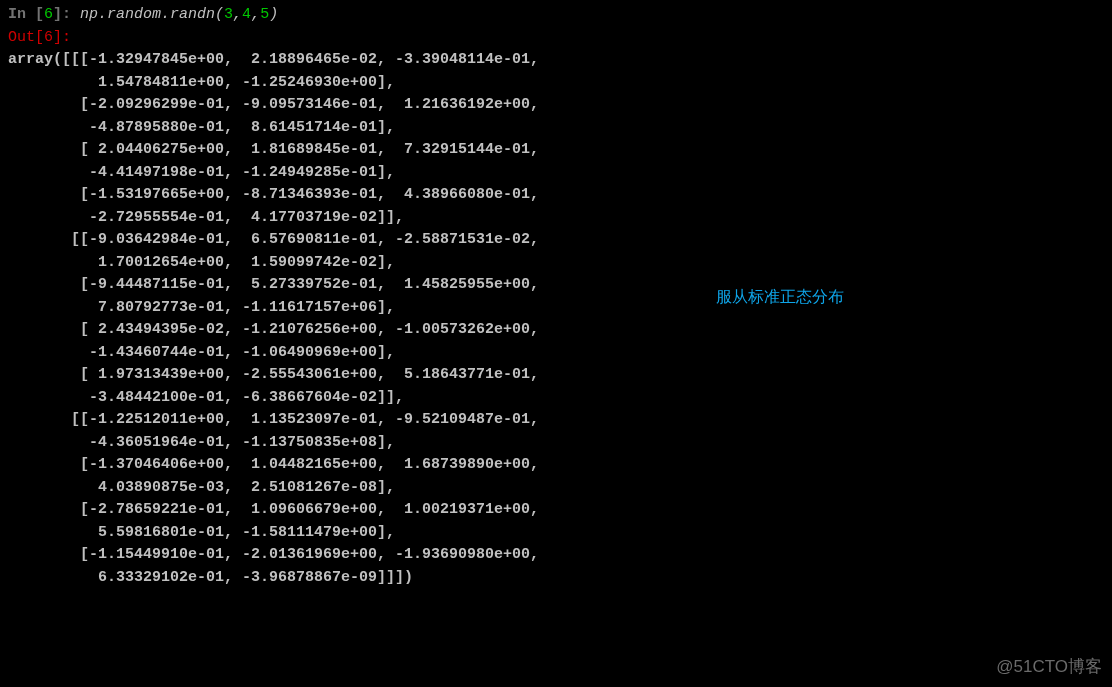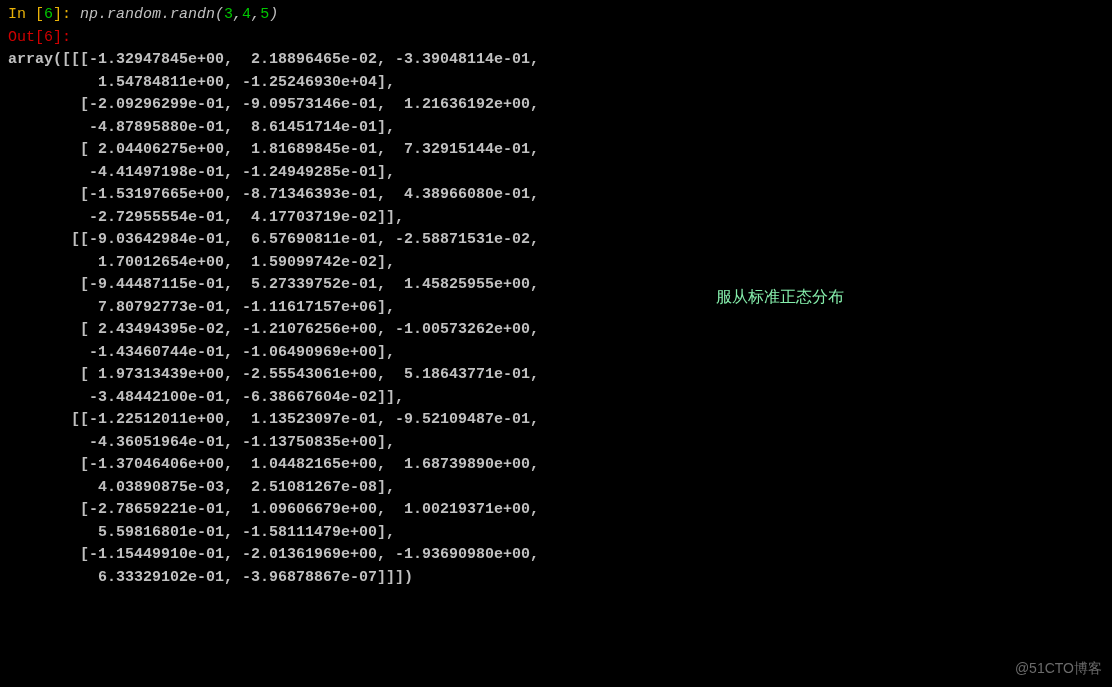--- a/index.html
+++ b/index.html
@@ -17,21 +17,22 @@
       height: 687px;
       overflow: hidden;
       position: relative;
       padding: 4px 8px;
     }
     .line {
       white-space: pre;
       font-family: inherit;
     }
     .in-prompt {
-      color: #eab308;
+      color: #737373;
+      font-weight: bold;
     }
     .in-bracket-num {
       color: #00c800;
     }
     .out-prompt {
       color: #d00000;
       text-align: center;
     }
     .cmd-text {
       color: #c0c0c0;
@@ -39,62 +40,62 @@
     }
     .cmd-num {
       color: #00c800;
     }
     .output-text {
       color: #c0c0c0;
       font-weight: bold;
     }
     .annotation {
       position: absolute;
-      color: #86efac;
+      color: #0ea5e9;
       font-size: 16px;
       font-family: 'Microsoft YaHei', 'SimHei', sans-serif;
     }
     .watermark {
       position: absolute;
       bottom: 8px;
       right: 10px;
       color: #6b6b6b;
-      font-size: 14px;
+      font-size: 17px;
       font-family: 'Microsoft YaHei', sans-serif;
     }
   </style>
 </head>
 <body>
 
 <div class="line"><span class="in-prompt">In [</span><span class="in-bracket-num">6</span><span class="in-prompt">]: </span><span class="cmd-text">np.random.randn(</span><span class="cmd-num">3</span><span class="cmd-text">,</span><span class="cmd-num">4</span><span class="cmd-text">,</span><span class="cmd-num">5</span><span class="cmd-text">)</span></div>
 
 <div class="line"><span class="out-prompt">Out[</span><span class="out-prompt">6</span><span class="out-prompt">]:</span></div>
 
 <div class="line output-text">array([[[-1.32947845e+00,  2.18896465e-02, -3.39048114e-01,</div>
-<div class="line output-text">          1.54784811e+00, -1.25246930e+04],</div>
+<div class="line output-text">          1.54784811e+00, -1.25246930e+00],</div>
 <div class="line output-text">        [-2.09296299e-01, -9.09573146e-01,  1.21636192e+00,</div>
 <div class="line output-text">         -4.87895880e-01,  8.61451714e-01],</div>
 <div class="line output-text">        [ 2.04406275e+00,  1.81689845e-01,  7.32915144e-01,</div>
 <div class="line output-text">         -4.41497198e-01, -1.24949285e-01],</div>
 <div class="line output-text">        [-1.53197665e+00, -8.71346393e-01,  4.38966080e-01,</div>
 <div class="line output-text">         -2.72955554e-01,  4.17703719e-02]],</div>
 <div class="line output-text"></div>
 <div class="line output-text">       [[-9.03642984e-01,  6.57690811e-01, -2.58871531e-02,</div>
 <div class="line output-text">          1.70012654e+00,  1.59099742e-02],</div>
 <div class="line output-text">        [-9.44487115e-01,  5.27339752e-01,  1.45825955e+00,</div>
 <div class="line output-text">          7.80792773e-01, -1.11617157e+06],</div>
 <div class="line output-text">        [ 2.43494395e-02, -1.21076256e+00, -1.00573262e+00,</div>
 <div class="line output-text">         -1.43460744e-01, -1.06490969e+00],</div>
 <div class="line output-text">        [ 1.97313439e+00, -2.55543061e+00,  5.18643771e-01,</div>
 <div class="line output-text">         -3.48442100e-01, -6.38667604e-02]],</div>
 <div class="line output-text"></div>
 <div class="line output-text">       [[-1.22512011e+00,  1.13523097e-01, -9.52109487e-01,</div>
-<div class="line output-text">         -4.36051964e-01, -1.13750835e+00],</div>
+<div class="line output-text">         -4.36051964e-01, -1.13750835e+08],</div>
 <div class="line output-text">        [-1.37046406e+00,  1.04482165e+00,  1.68739890e+00,</div>
 <div class="line output-text">          4.03890875e-03,  2.51081267e-08],</div>
 <div class="line output-text">        [-2.78659221e-01,  1.09606679e+00,  1.00219371e+00,</div>
 <div class="line output-text">          5.59816801e-01, -1.58111479e+00],</div>
 <div class="line output-text">        [-1.15449910e-01, -2.01361969e+00, -1.93690980e+00,</div>
-<div class="line output-text">          6.33329102e-01, -3.96878867e-07]]])</div>
+<div class="line output-text">          6.33329102e-01, -3.96878867e-09]]])</div>
 
 <div class="annotation" style="left:716px; top:285px;">服从标准正态分布</div>
 
 <div class="watermark">@51CTO博客</div>
 
 </body></html>

